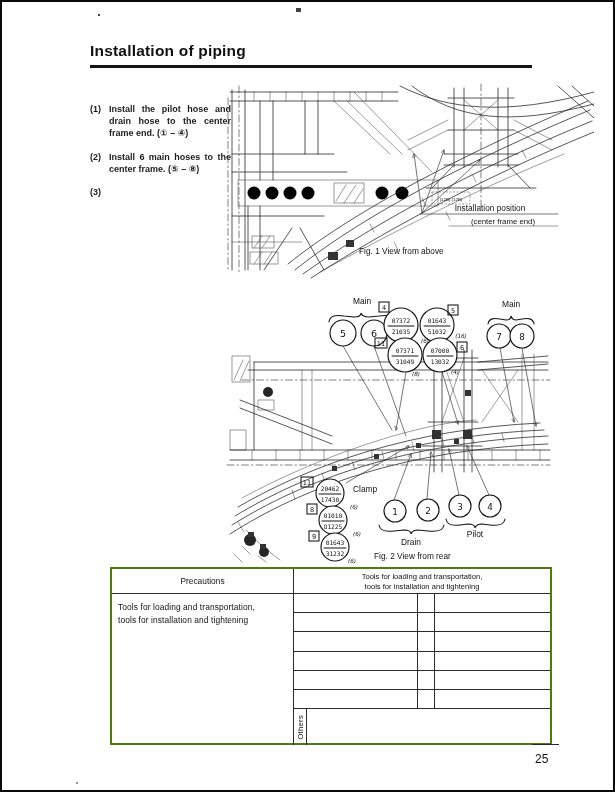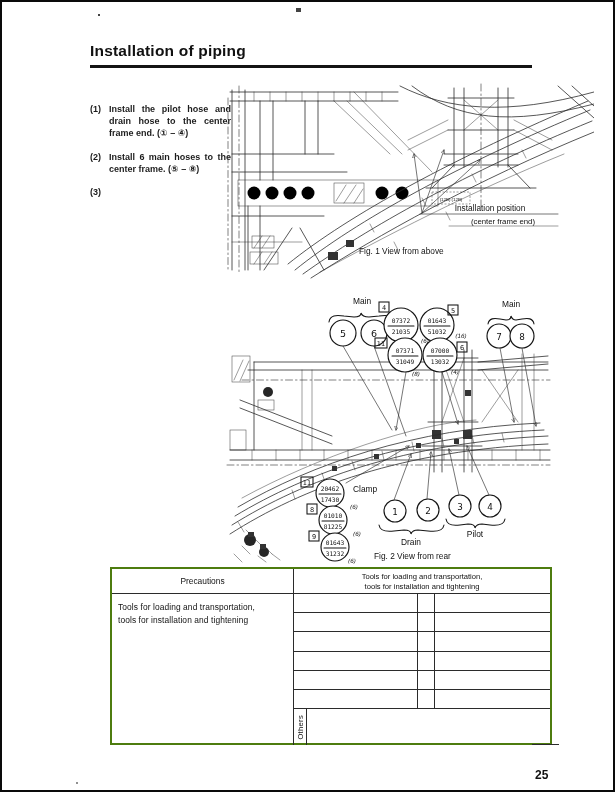--- a/index.html
+++ b/index.html
@@ -47,21 +47,21 @@
   .rows{height:114px;display:flex;flex-direction:column;position:relative;}
   .row{flex:1;border-bottom:1px solid #2b2b2b;box-sizing:border-box;}
   .sub1,.sub2{position:absolute;top:0;height:114px;width:0;border-left:1px solid #2b2b2b;}
   .sub1{left:123px;} .sub2{left:140px;}
   .others-row{flex:1;display:flex;}
   .others-cell{width:13px;flex:0 0 13px;border-right:1px solid #2b2b2b;box-sizing:border-box;
                display:flex;align-items:center;justify-content:center;}
   .vtext{writing-mode:vertical-rl;transform:rotate(180deg);font-size:7.6px;letter-spacing:.3px;}
   .bottom-ext{left:530px;top:741.5px;width:27px;height:1.5px;background:#2b2b2b;}
   
-  .pageno{left:533px;top:766px;font-size:12px;font-weight:bold;}
+  .pageno{left:533px;top:750px;font-size:12px;font-weight:normal;}
   
   .mark{background:#222;opacity:.85;}
 </style>
 </head>
 <body>
 
 <div class="page">
 
   <div class="abs mark" style="left:294px;top:6px;width:5px;height:4px;"></div>
   <div class="abs mark" style="left:96px;top:12px;width:2px;height:2px;"></div>

